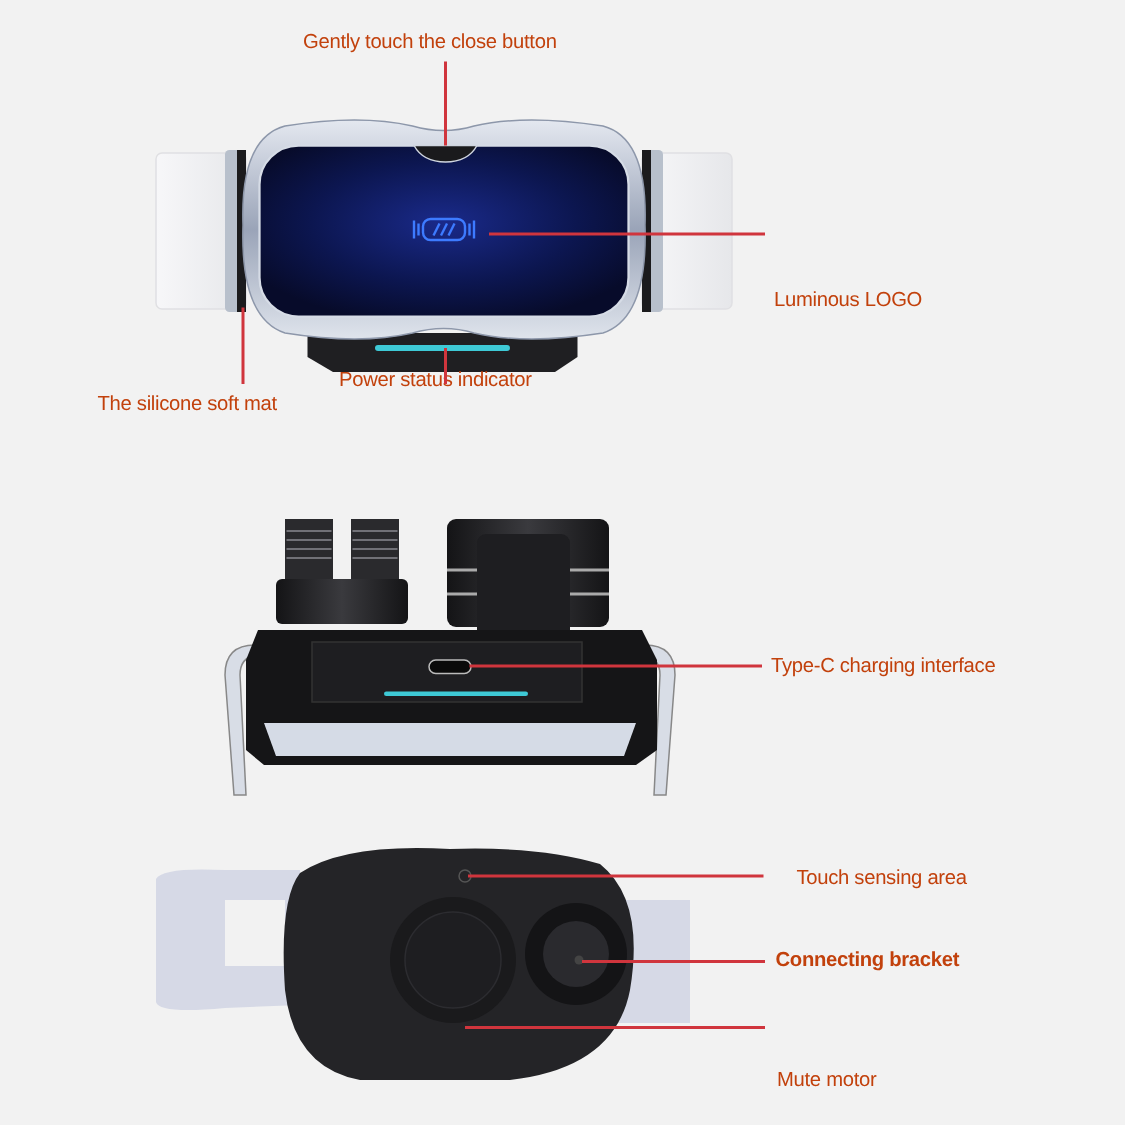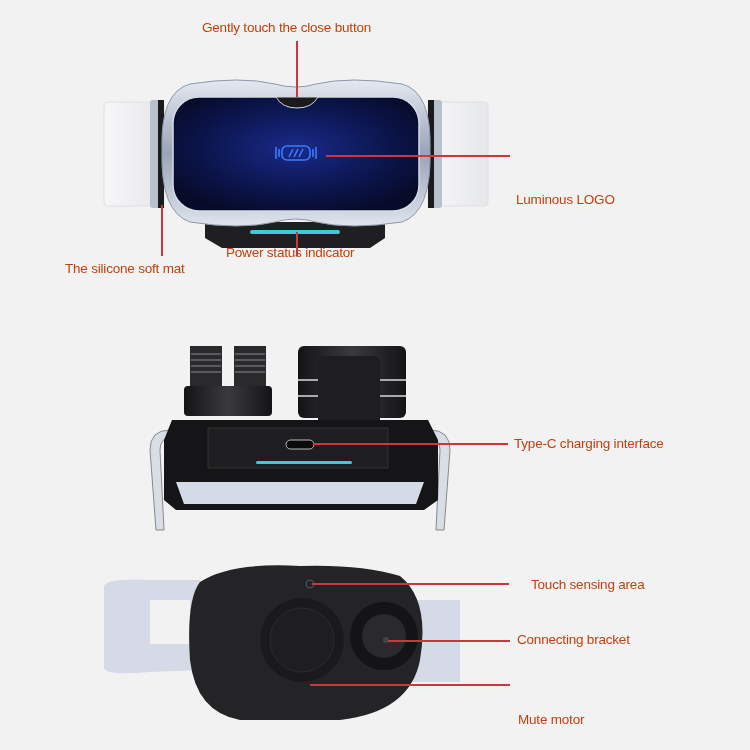--- a/index.html
+++ b/index.html
@@ -134,18 +134,18 @@
     <circle cx="384" cy="636" r="34" fill="#141416"></circle>
     <circle cx="384" cy="636" r="22" fill="#2a2a2e"></circle>
     <circle cx="386" cy="640" r="3" fill="#444"></circle>
 
     <circle cx="310" cy="584" r="4" fill="none" stroke="#555"></circle>
   </svg>
 
   <div class="label" style="left:516px;top:577px;margin-left:15px;">Touch sensing area</div>
   <div class="line" style="left:312px;top:583px;width:197px;height:1.5px;"></div>
 
-  <div class="label" style="left:517px;top:632px;">Connecting bracket</div>
+  <div class="label" style="left:517px;top:632px;font-weight:bold;">Connecting bracket</div>
   <div class="line" style="left:388px;top:640px;width:122px;height:1.5px;"></div>
 
   <div class="label" style="left:518px;top:712px;">Mute motor</div>
   <div class="line" style="left:310px;top:684px;width:200px;height:1.5px;"></div>
 </div>
 
 </body></html>

